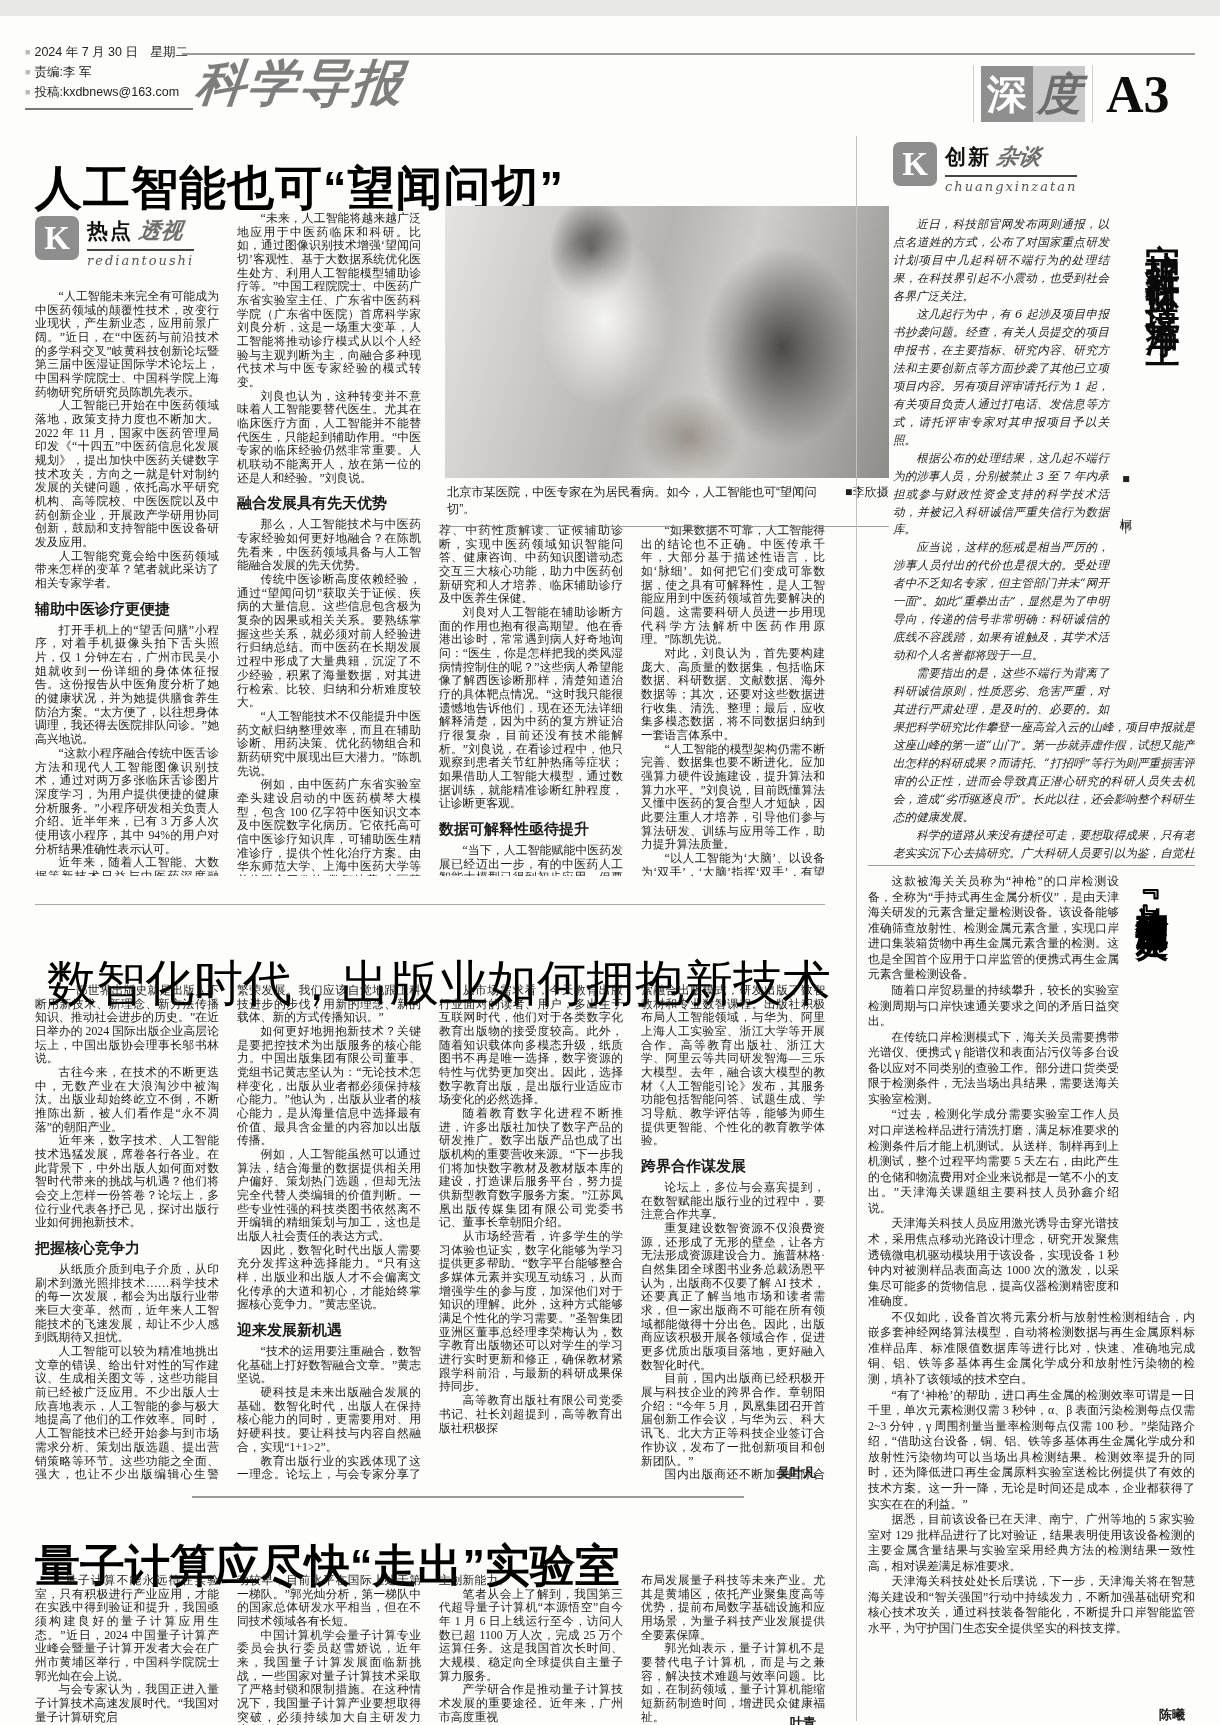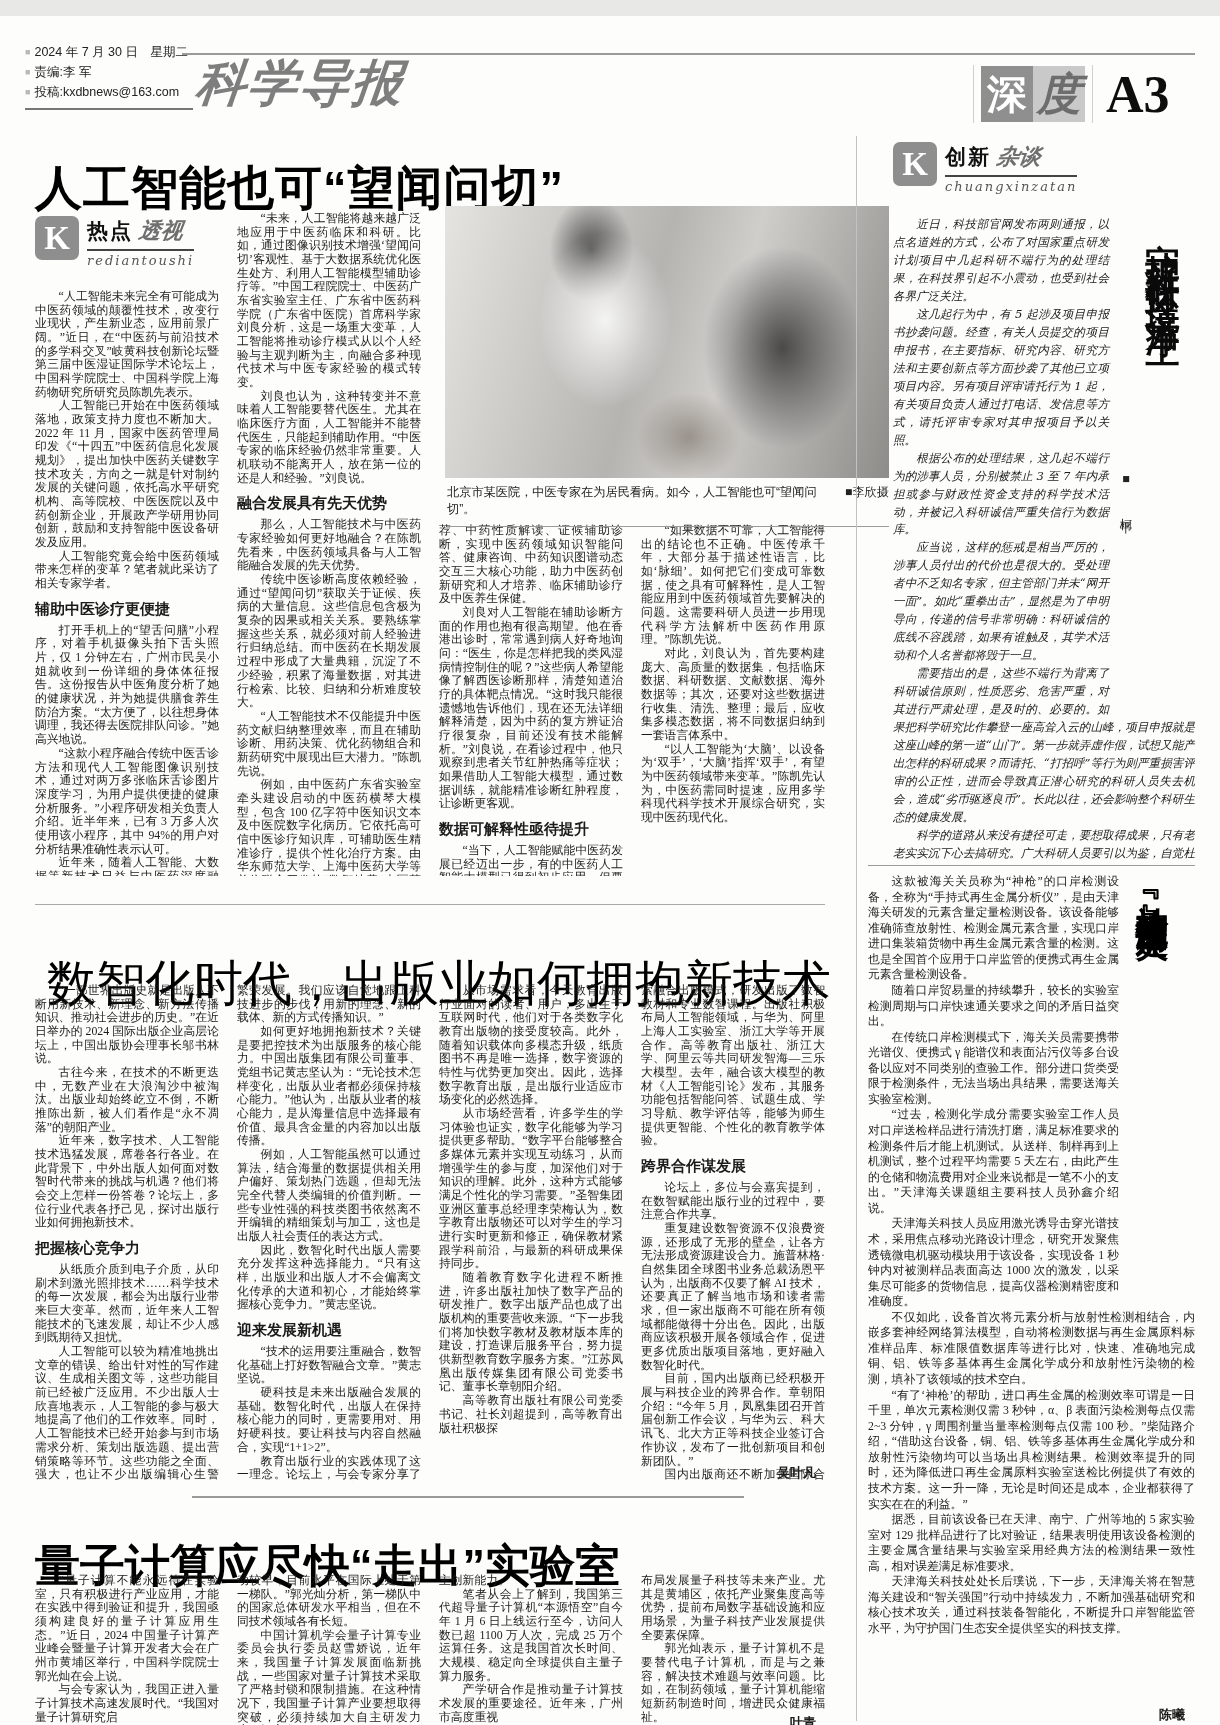--- a/index.html
+++ b/index.html
@@ -149,20 +149,21 @@
           <p class="para">刘良对人工智能在辅助诊断方面的作用也抱有很高期望。他在香港出诊时，常常遇到病人好奇地询问：“医生，你是怎样把我的类风湿病情控制住的呢？”这些病人希望能像了解西医诊断那样，清楚知道治疗的具体靶点情况。“这时我只能很遗憾地告诉他们，现在还无法详细解释清楚，因为中药的复方辨证治疗很复杂，目前还没有技术能解析。”刘良说，在看诊过程中，他只观察到患者关节红肿热痛等症状；如果借助人工智能大模型，通过数据训练，就能精准诊断红肿程度，让诊断更客观。</p>
           <h3 class="colhead">数据可解释性亟待提升</h3>
           <p class="para">“当下，人工智能赋能中医药发展已经迈出一步，有的中医药人工智能大模型已得到初步应用。但要使之成为精准的科学研究，还需要付出更多努力。”陈凯先认为，挑战之一是数据可靠性与可解释性问题。</p>
         </div>
     </div>
     <div class="ncol">
       <div class="spacer-photo"></div>
       <div>
           <p class="para">“如果数据不可靠，人工智能得出的结论也不正确。中医传承千年，大部分基于描述性语言，比如‘脉细’。如何把它们变成可靠数据，使之具有可解释性，是人工智能应用到中医药领域首先要解决的问题。这需要科研人员进一步用现代科学方法解析中医药作用原理。”陈凯先说。</p>
           <p class="para">对此，刘良认为，首先要构建庞大、高质量的数据集，包括临床数据、科研数据、文献数据、海外数据等；其次，还要对这些数据进行收集、清洗、整理；最后，应收集多模态数据，将不同数据归纳到一套语言体系中。</p>
+          <p class="para">“人工智能的模型架构仍需不断完善、数据集也要不断进化。应加强算力硬件设施建设，提升算法和算力水平。”刘良说，目前既懂算法又懂中医药的复合型人才短缺，因此要注重人才培养，引导他们参与算法研发、训练与应用等工作，助力提升算法质量。</p>
           <p class="para">“以人工智能为‘大脑’、以设备为‘双手’，‘大脑’指挥‘双手’，有望为中医药领域带来变革。”陈凯先认为，中医药需同时提速，应用多学科现代科学技术开展综合研究，实现中医药现代化。</p>
         </div>
 
     </div>
   </div>
 
   <div class="photo"></div>
   <div class="photo-cap">
     <span>北京市某医院，中医专家在为居民看病。如今，人工智能也可“望闻问切”。</span>
     <span>■李欣摄</span>
@@ -181,21 +182,21 @@
         <div class="pinyin">chuangxinzatan</div>
       </div>
     </div>
     <div class="innov-body">
       <div class="innov-float">
         <div class="vert innov-by">■ 柯平</div>
         <div class="vert innov-title">守护好科研环境这方净土</div>
       </div>
       <div>
           <p class="para">近日，科技部官网发布两则通报，以点名道姓的方式，公布了对国家重点研发计划项目中几起科研不端行为的处理结果，在科技界引起不小震动，也受到社会各界广泛关注。</p>
-          <p class="para">这几起行为中，有 5 起涉及项目申报书抄袭问题。经查，有关人员提交的项目申报书，在主要指标、研究内容、研究方法和主要创新点等方面抄袭了其他已立项项目内容。另有项目评审请托行为 1 起，有关项目负责人通过打电话、发信息等方式，请托评审专家对其申报项目予以关照。</p>
+          <p class="para">这几起行为中，有 6 起涉及项目申报书抄袭问题。经查，有关人员提交的项目申报书，在主要指标、研究内容、研究方法和主要创新点等方面抄袭了其他已立项项目内容。另有项目评审请托行为 1 起，有关项目负责人通过打电话、发信息等方式，请托评审专家对其申报项目予以关照。</p>
           <p class="para">根据公布的处理结果，这几起不端行为的涉事人员，分别被禁止 3 至 7 年内承担或参与财政性资金支持的科学技术活动，并被记入科研诚信严重失信行为数据库。</p>
           <p class="para">应当说，这样的惩戒是相当严厉的，涉事人员付出的代价也是很大的。受处理者中不乏知名专家，但主管部门并未“网开一面”。如此“重拳出击”，显然是为了申明导向，传递的信号非常明确：科研诚信的底线不容践踏，如果有谁触及，其学术活动和个人名誉都将毁于一旦。</p>
           <p class="para">需要指出的是，这些不端行为背离了科研诚信原则，性质恶劣、危害严重，对其进行严肃处理，是及时的、必要的。如果把科学研究比作攀登一座高耸入云的山峰，项目申报就是这座山峰的第一道“山门”。第一步就弄虚作假，试想又能产出怎样的科研成果？而请托、“打招呼”等行为则严重损害评审的公正性，进而会导致真正潜心研究的科研人员失去机会，造成“劣币驱逐良币”。长此以往，还会影响整个科研生态的健康发展。</p>
           <p class="para">科学的道路从来没有捷径可走，要想取得成果，只有老老实实沉下心去搞研究。广大科研人员要引以为鉴，自觉杜绝各种形式的科研不端行为，走好正道，珍视学术声誉，恪守科研诚信。同时，作为科研项目申报环节的“守门人”，也应当加大监督管理、把好关口，发现问题及时处理，不遮掩、更不能“护犊子”。</p>
         </div>
     </div>
   </div>
 
   <div class="hsep-right"></div>
 
@@ -233,22 +234,22 @@
         <p class="para">如何更好地拥抱新技术？关键是要把控技术为出版服务的核心能力。中国出版集团有限公司董事、党组书记黄志坚认为：“无论技术怎样变化，出版从业者都必须保持核心能力。”他认为，出版从业者的核心能力，是从海量信息中选择最有价值、最具含金量的内容加以出版传播。</p>
         <p class="para">例如，人工智能虽然可以通过算法，结合海量的数据提供相关用户偏好、策划热门选题，但却无法完全代替人类编辑的价值判断。一些专业性强的科技类图书依然离不开编辑的精细策划与加工，这也是出版人社会责任的表达方式。</p>
         <p class="para">因此，数智化时代出版人需要充分发挥这种选择能力。“只有这样，出版业和出版人才不会偏离文化传承的大道和初心，才能始终掌握核心竞争力。”黄志坚说。</p>
         <h3 class="colhead">迎来发展新机遇</h3>
         <p class="para">“技术的运用要注重融合，数智化基础上打好数智融合文章。”黄志坚说。</p>
         <p class="para">硬科技是未来出版融合发展的基础。数智化时代，出版人在保持核心能力的同时，更需要用对、用好硬科技。要让科技与内容自然融合，实现“1+1&gt;2”。</p>
         <p class="para">教育出版行业的实践体现了这一理念。论坛上，与会专家分享了关于新技术应用于教育出版行业的案例和思考。</p>
       </div>
     <div class="ncol">
         <p class="para">从市场需求看，今天教育出版行业面对的读者、用户，多出生于互联网时代，他们对于各类数字化教育出版物的接受度较高。此外，随着知识载体向多模态升级，纸质图书不再是唯一选择，数字资源的特性与优势更加突出。因此，选择数字教育出版，是出版行业适应市场变化的必然选择。</p>
+        <p class="para">随着教育数字化进程不断推进，许多出版社加快了数字产品的研发推广。数字出版产品也成了出版机构的重要营收来源。“下一步我们将加快数字教材及教材版本库的建设，打造课后服务平台，努力提供新型教育数字服务方案。”江苏凤凰出版传媒集团有限公司党委书记、董事长章朝阳介绍。</p>
         <p class="para">从市场经营看，许多学生的学习体验也证实，数字化能够为学习提供更多帮助。“数字平台能够整合多媒体元素并实现互动练习，从而增强学生的参与度，加深他们对于知识的理解。此外，这种方式能够满足个性化的学习需要。”圣智集团亚洲区董事总经理李荣梅认为，数字教育出版物还可以对学生的学习进行实时更新和修正，确保教材紧跟学科前沿，与最新的科研成果保持同步。</p>
-        <p class="para">随着教育数字化进程不断推进，许多出版社加快了数字产品的研发推广。数字出版产品也成了出版机构的重要营收来源。“下一步我们将加快数字教材及教材版本库的建设，打造课后服务平台，努力提供新型教育数字服务方案。”江苏凤凰出版传媒集团有限公司党委书记、董事长章朝阳介绍。</p>
         <p class="para">高等教育出版社有限公司党委书记、社长刘超提到，高等教育出版社积极探</p>
       </div>
     <div class="ncol">
         <p class="para cont">索融合出版模式，研发出版了数智教材和专业数智课程。出版社积极布局人工智能领域，与华为、阿里上海人工实验室、浙江大学等开展合作。高等教育出版社、浙江大学、阿里云等共同研发智海—三乐大模型。去年，融合该大模型的教材《人工智能引论》发布，其服务功能包括智能问答、试题生成、学习导航、教学评估等，能够为师生提供更智能、个性化的教育教学体验。</p>
         <h3 class="colhead">跨界合作谋发展</h3>
         <p class="para">论坛上，多位与会嘉宾提到，在数智赋能出版行业的过程中，要注意合作共享。</p>
         <p class="para">重复建设数智资源不仅浪费资源，还形成了无形的壁垒，让各方无法形成资源建设合力。施普林格·自然集团全球图书业务总裁汤恩平认为，出版商不仅要了解 AI 技术，还要真正了解当地市场和读者需求，但一家出版商不可能在所有领域都能做得十分出色。因此，出版商应该积极开展各领域合作，促进更多优质出版项目落地，更好融入数智化时代。</p>
         <p class="para">目前，国内出版商已经积极开展与科技企业的跨界合作。章朝阳介绍：“今年 5 月，凤凰集团召开首届创新工作会议，与华为云、科大讯飞、北大方正等科技企业签订合作协议，发布了一批创新项目和创新团队。”</p>
         <p class="para">国内出版商还不断加强国际合作，共享数智资源。章朝阳介绍：“集团旗下各社与圣智学习、爱思唯尔、麦克劳·希尔等国际教育出版集团保持着紧密的合作关系。比如，江苏人民出版社授权圣智盖尔电子图书馆以电子书形式销售《南京大屠杀史料集》《中国佛教通史》等多部大型著作。”</p>
       </div>

